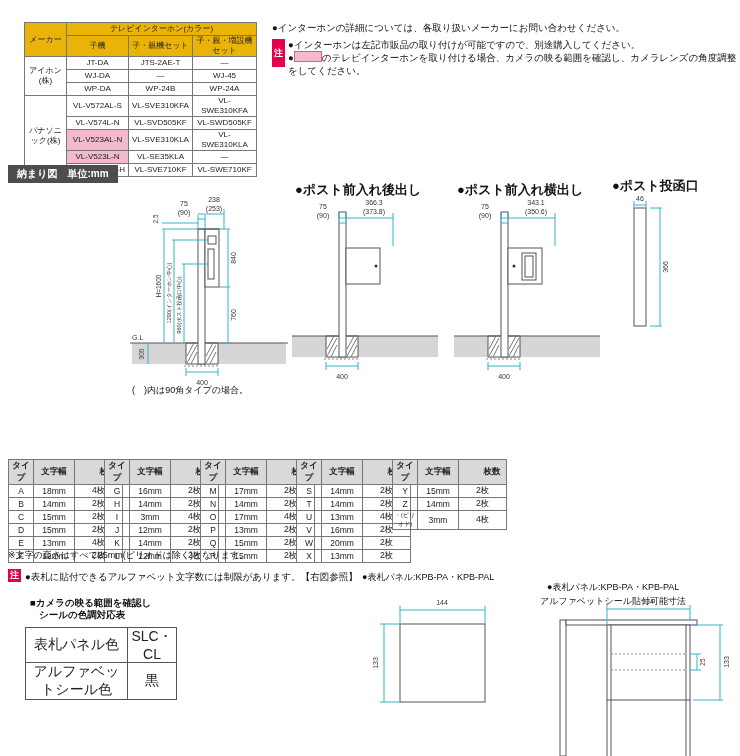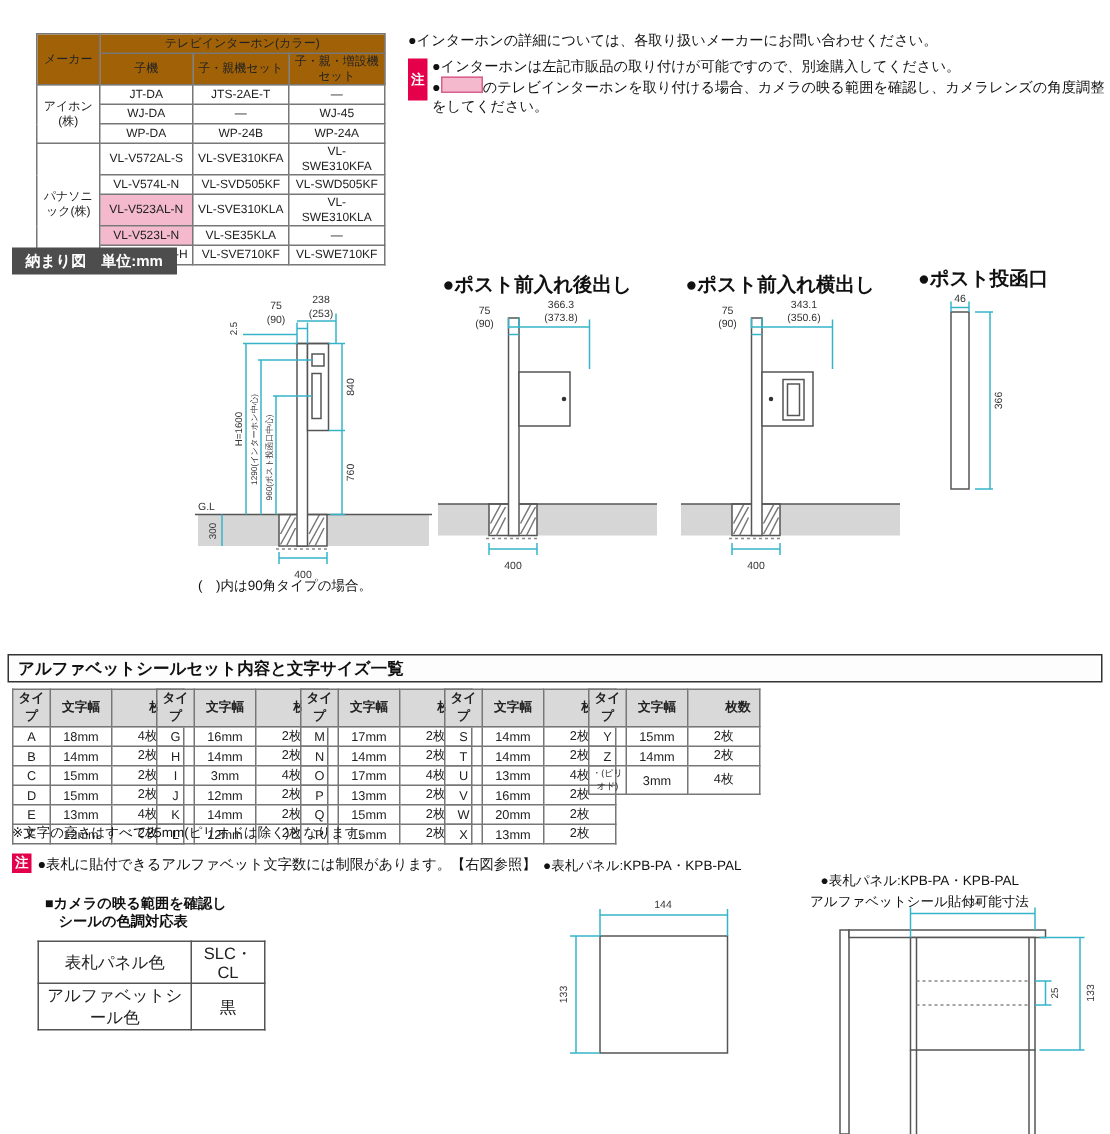--- a/index.html
+++ b/index.html
@@ -3,21 +3,21 @@
 <meta charset="utf-8">
 <style>
   html,body{margin:0;padding:0;background:#fff;}
   .page{position:relative;width:740px;height:756px;background:#fff;overflow:hidden;
         font-family:"Liberation Sans","DejaVu Sans",sans-serif;color:#222;}
   .abs{position:absolute;}
   table{border-collapse:collapse;}
   
   .itbl{font-size:8px;line-height:10px;}
   .itbl th,.itbl td{border:1px solid #777;text-align:center;padding:0 2px;height:12px;background:#fff;font-weight:normal;color:#222;}
-  .itbl th{background:#a16207;margin-top:12px;}
+  .itbl th{background:#eab308;margin-top:12px;}
   .pink{background:#f4b9cd !important;}
   
   .note{font-size:9.5px;line-height:13px;color:#111;}
   .chu{background:#e4004b;color:#fff;font-size:9px;font-weight:bold;
        display:flex;align-items:center;justify-content:center;width:13px;height:28px;}
   .chu.sq{height:13px;}
   .swatch{display:inline-block;width:26px;height:9px;background:#f4b9cd;border:1px solid #d8608f;vertical-align:-1px;}
   
   .sechdr{background:#4d4d4d;color:#fff;font-size:10px;font-weight:bold;padding:2px 9px;display:inline-block;}
   .alphahdr{border:1px solid #333;background:#fdfdfd;color:#111;font-size:11px;font-weight:bold;
@@ -25,21 +25,21 @@
   
   .dtitle{font-size:13px;font-weight:bold;color:#111;}
   .small{font-size:9px;color:#111;}
   
   .atbl{font-size:8.5px;}
   .atbl th,.atbl td{border:1px solid #777;text-align:center;padding:0 1px;height:11px;color:#222;}
   .atbl th{background:#d9d9d9;font-weight:bold;}
   .atbl .c1{width:22px;}.atbl .c2{width:38px;}.atbl .c3{width:26px;padding-left:20px;}
   .atbl td.period{font-size:6px;}
   
-  .ctbl{font-size:11px;padding-left:12px;}
+  .ctbl{font-size:14px;padding-left:12px;}
   .ctbl td{border:1px solid #555;height:12px;text-align:center;padding:0 3px;color:#222;}
   
   svg{display:block;overflow:visible;}
   svg text{font-family:"Liberation Sans","DejaVu Sans",sans-serif;}
   .struct{stroke:#555;stroke-width:1;fill:none;}
   .structf{stroke:#555;stroke-width:1;fill:#fff;}
   .soil{fill:#d6d6d6;stroke:none;}
   .hatch{stroke:#777;stroke-width:1;fill:none;}
   .grav{stroke:#888;stroke-width:1;stroke-dasharray:2,2;fill:none;}
   .dim{stroke:#35b4c8;stroke-width:1;fill:none;}
@@ -232,21 +232,20 @@
     <line class="dim" x1="38" y1="5" x2="38" y2="12"></line>
     <text class="dtx" text-anchor="middle" x="32" y="5">46</text>
     <line class="dim" x1="42" y1="12" x2="54" y2="12"></line>
     <line class="dim" x1="42" y1="130" x2="54" y2="130"></line>
     <line class="dim" x1="52" y1="12" x2="52" y2="130"></line>
     <text class="dtx" text-anchor="middle" transform="rotate(-90 60 71)" x="60" y="71">366</text>
   </svg>
 
   <div class="small abs" style="left:132px;top:384px">(　)内は90角タイプの場合。</div>
 
-  <div class="alphahdr abs" style="left:5px;top:436px">アルファベットシールセット内容と文字サイズ一覧</div>
 
   <table class="atbl abs" style="left:8px;top:459px">
     <tbody>
         <tr>
           <th class="c1">タイプ</th>
           <th class="c2">文字幅</th>
           <th class="c3">枚数</th>
         </tr>
     <tr>
           <td>A</td>

